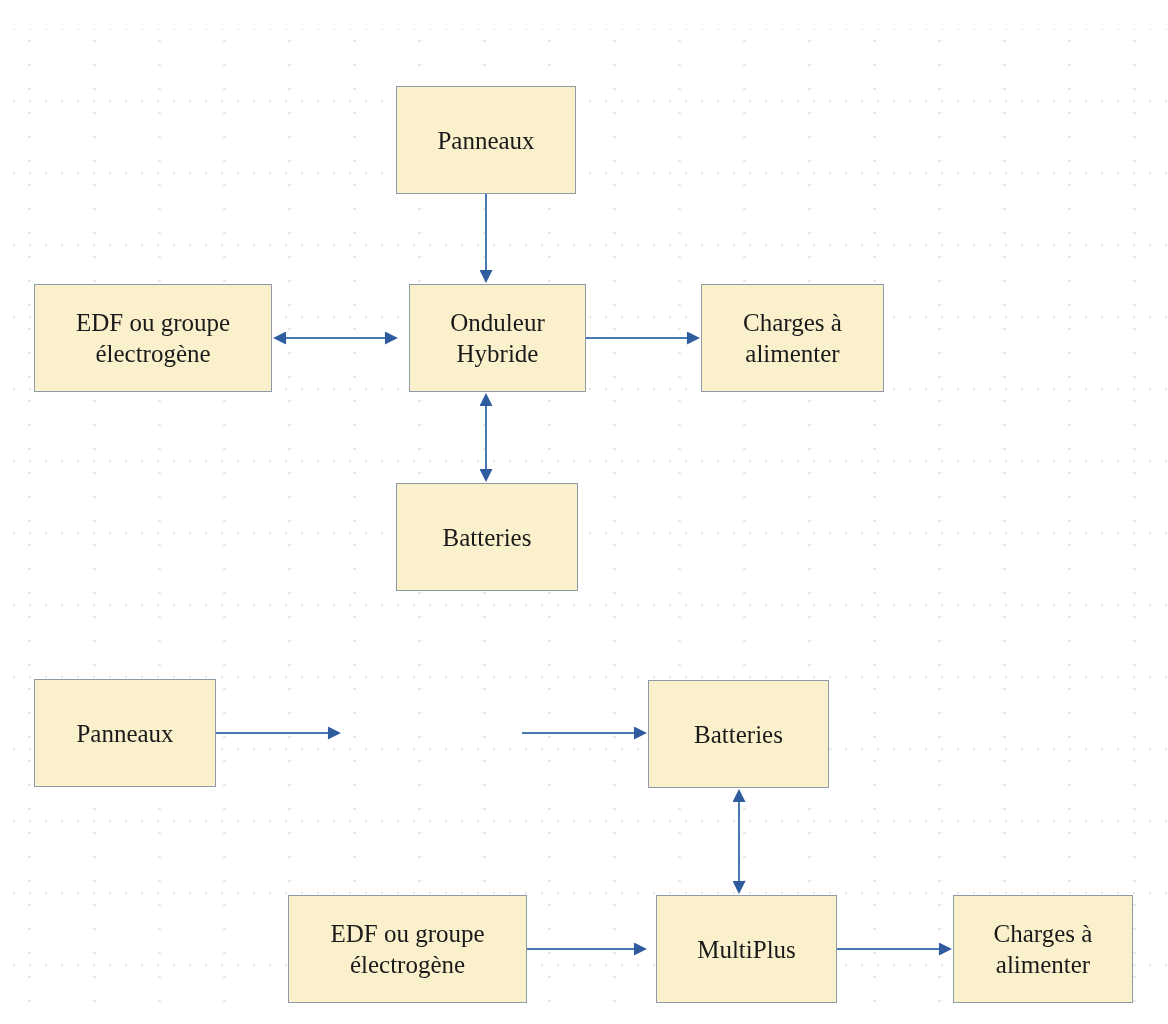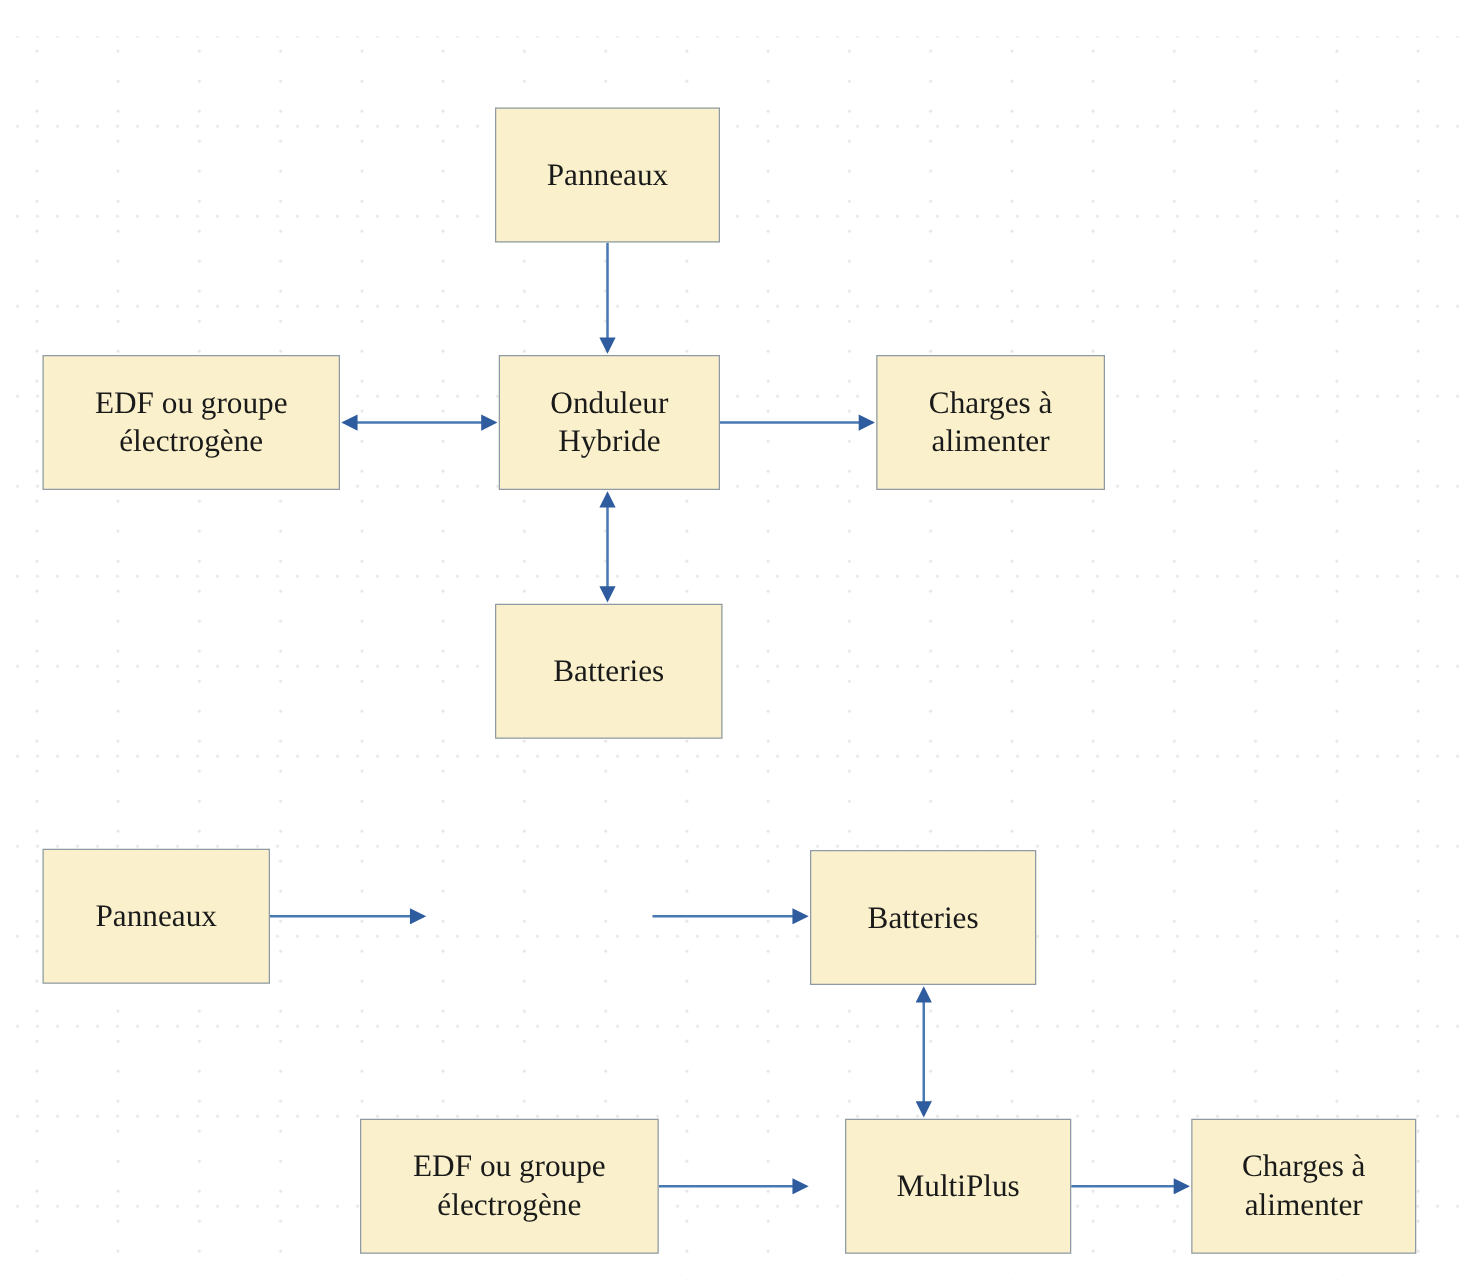--- a/index.html
+++ b/index.html
@@ -73,21 +73,21 @@
     <line x1="216" y1="704" x2="339" y2="704" marker-end="url(#ah)"></line>
     <line x1="522" y1="704" x2="645" y2="704" marker-end="url(#ah)"></line>
     <line x1="739" y1="762" x2="739" y2="863" marker-start="url(#ah)" marker-end="url(#ah)"></line>
     <line x1="527" y1="920" x2="645" y2="920" marker-end="url(#ah)"></line>
     <line x1="829" y1="920" x2="950" y2="920" marker-end="url(#ah)"></line>
   </svg>
 
   <div class="node" style="left:396px; top:57px;  width:180px; height:108px;">
     <span>Panneaux</span>
   </div>
-  <div class="node" style="left:399px; top:255px; width:177px; height:108px;">
+  <div class="node" style="left:409px; top:255px; width:177px; height:108px;">
     <span>Onduleur Hybride</span>
   </div>
   <div class="node" style="left:34px;  top:255px; width:238px; height:108px;">
     <span>EDF ou groupe électrogène</span>
   </div>
   <div class="node" style="left:701px; top:255px; width:183px; height:108px;">
     <span>Charges à alimenter</span>
   </div>
   <div class="node" style="left:396px; top:454px; width:182px; height:108px;">
     <span>Batteries</span>
@@ -95,20 +95,20 @@
 
   <div class="node" style="left:34px;  top:650px; width:182px; height:108px;">
     <span>Panneaux</span>
   </div>
   <div class="node" style="left:648px; top:651px; width:181px; height:108px;">
     <span>Batteries</span>
   </div>
   <div class="node" style="left:288px; top:866px; width:239px; height:108px;">
     <span>EDF ou groupe électrogène</span>
   </div>
-  <div class="node" style="left:676px; top:866px; width:181px; height:108px;">
+  <div class="node" style="left:656px; top:866px; width:181px; height:108px;">
     <span>MultiPlus</span>
   </div>
   <div class="node" style="left:953px; top:866px; width:180px; height:108px;">
     <span>Charges à alimenter</span>
   </div>
 
 </div>
 
 </body></html>

